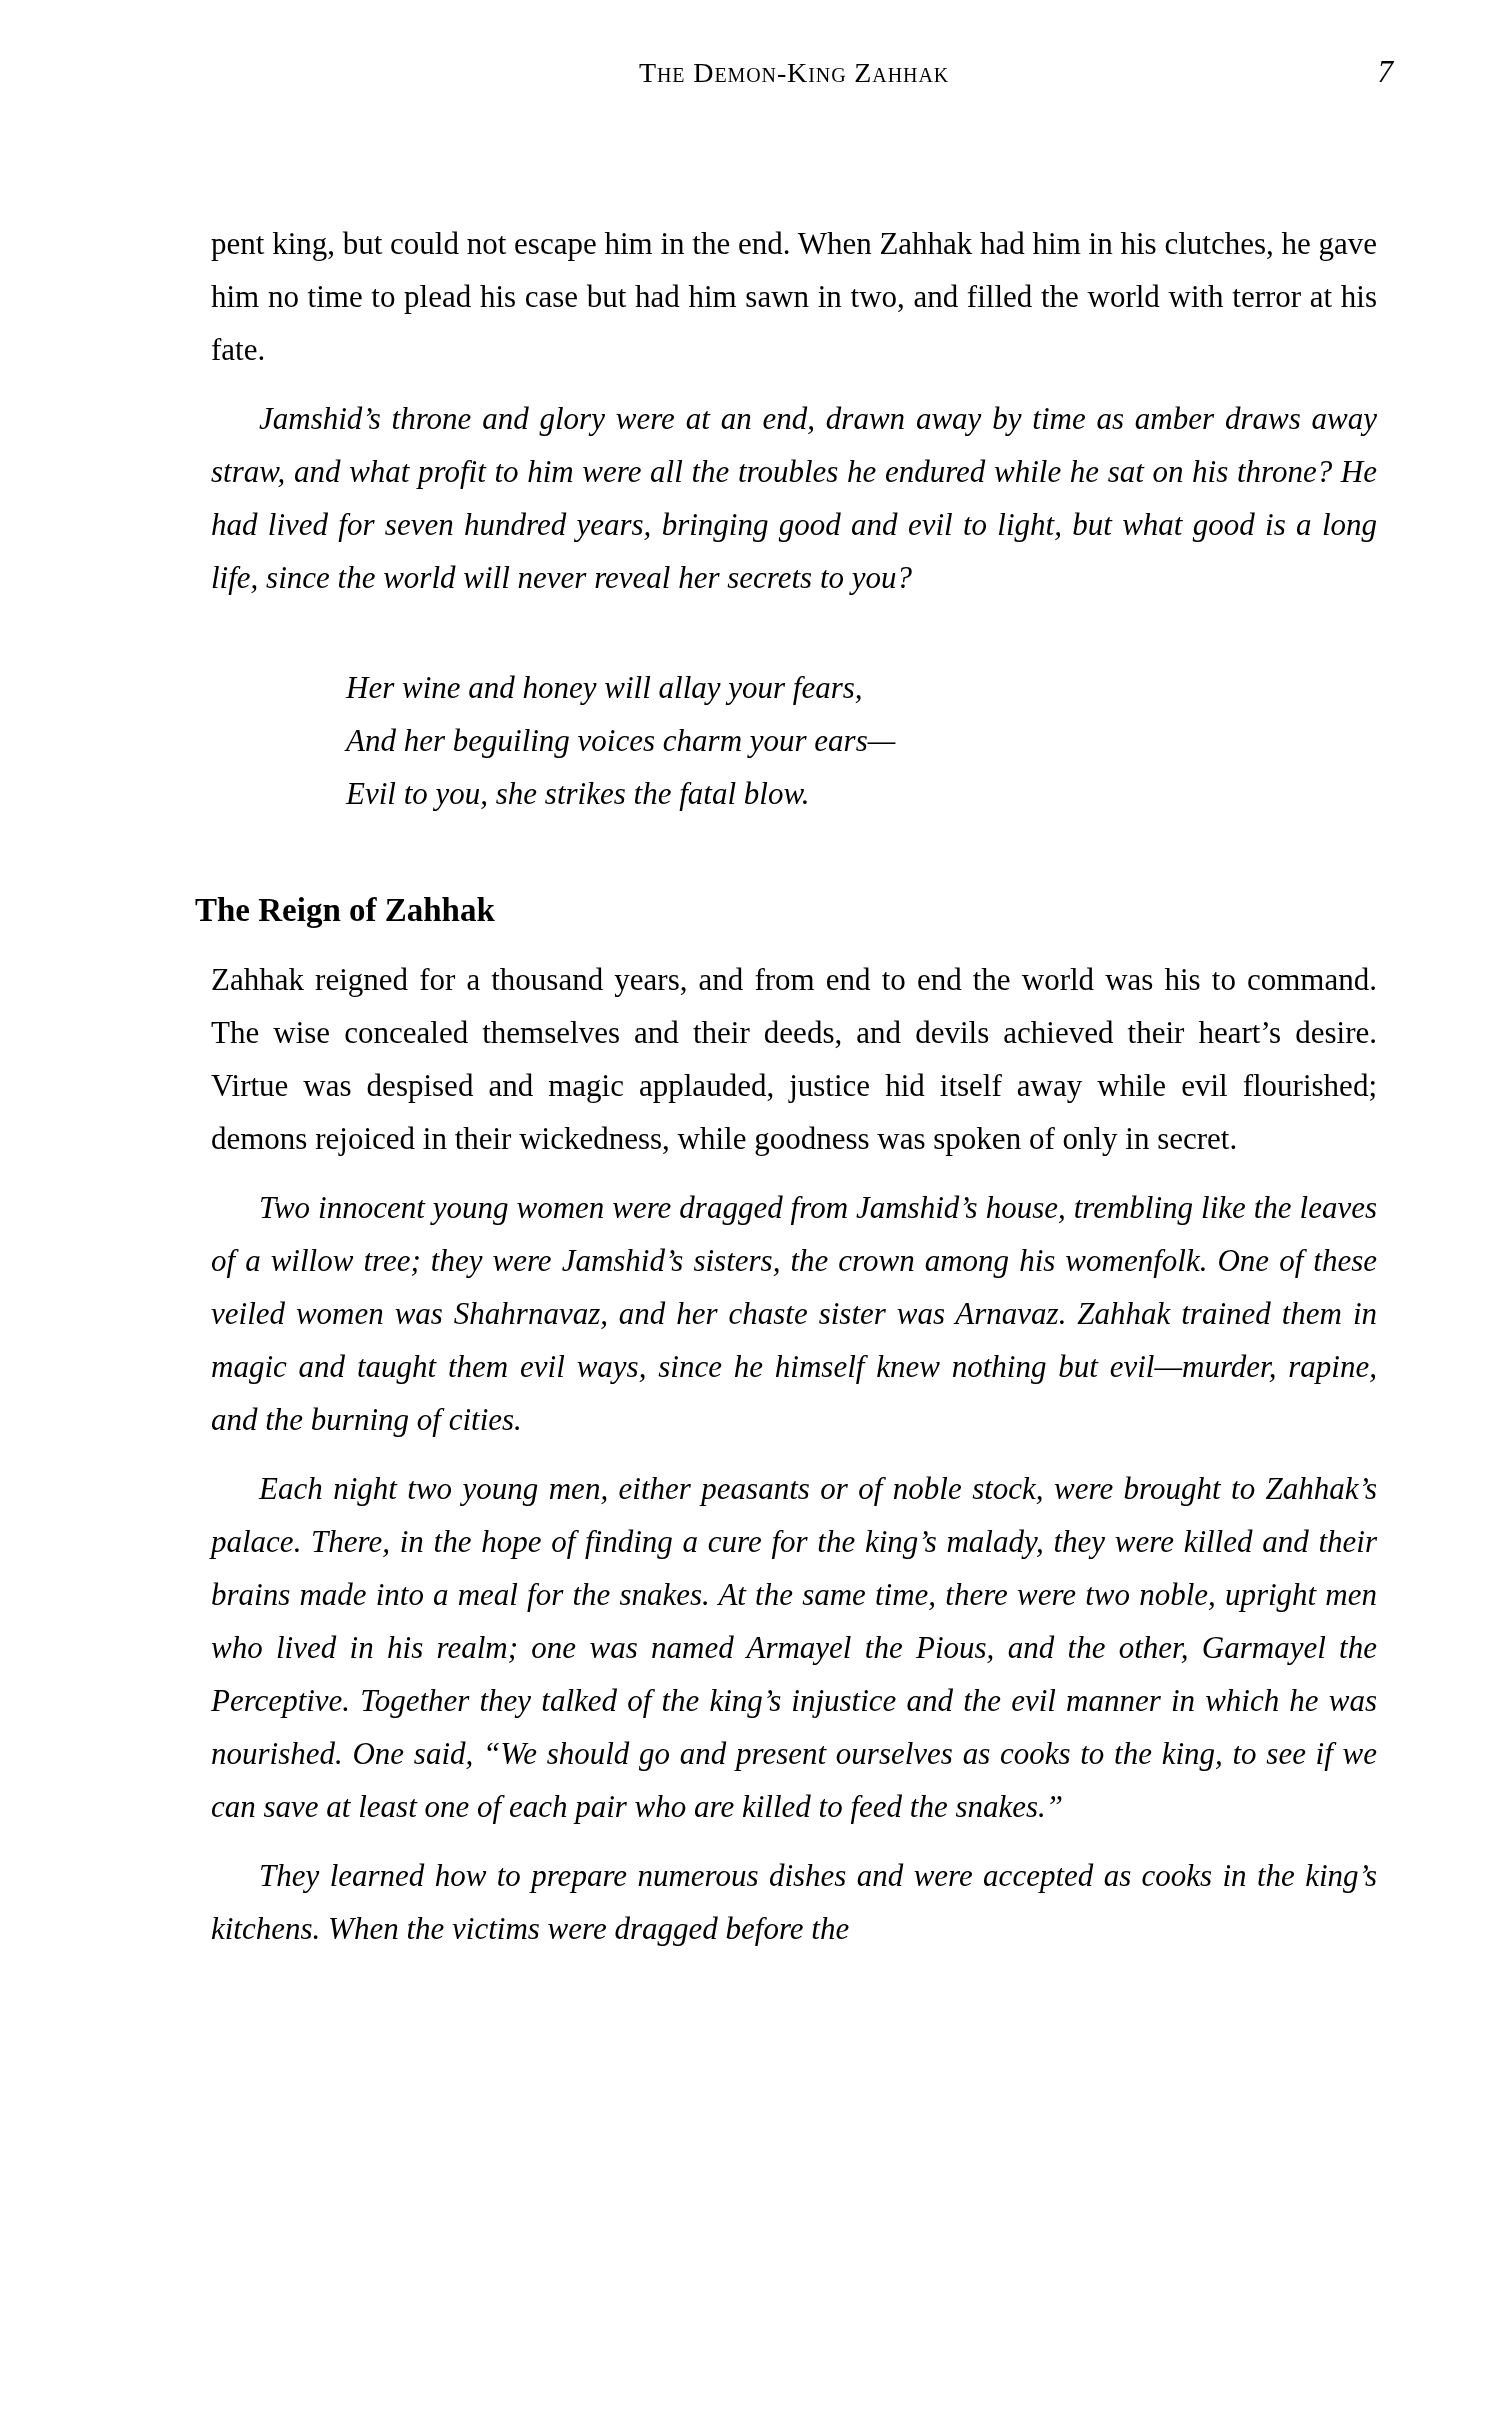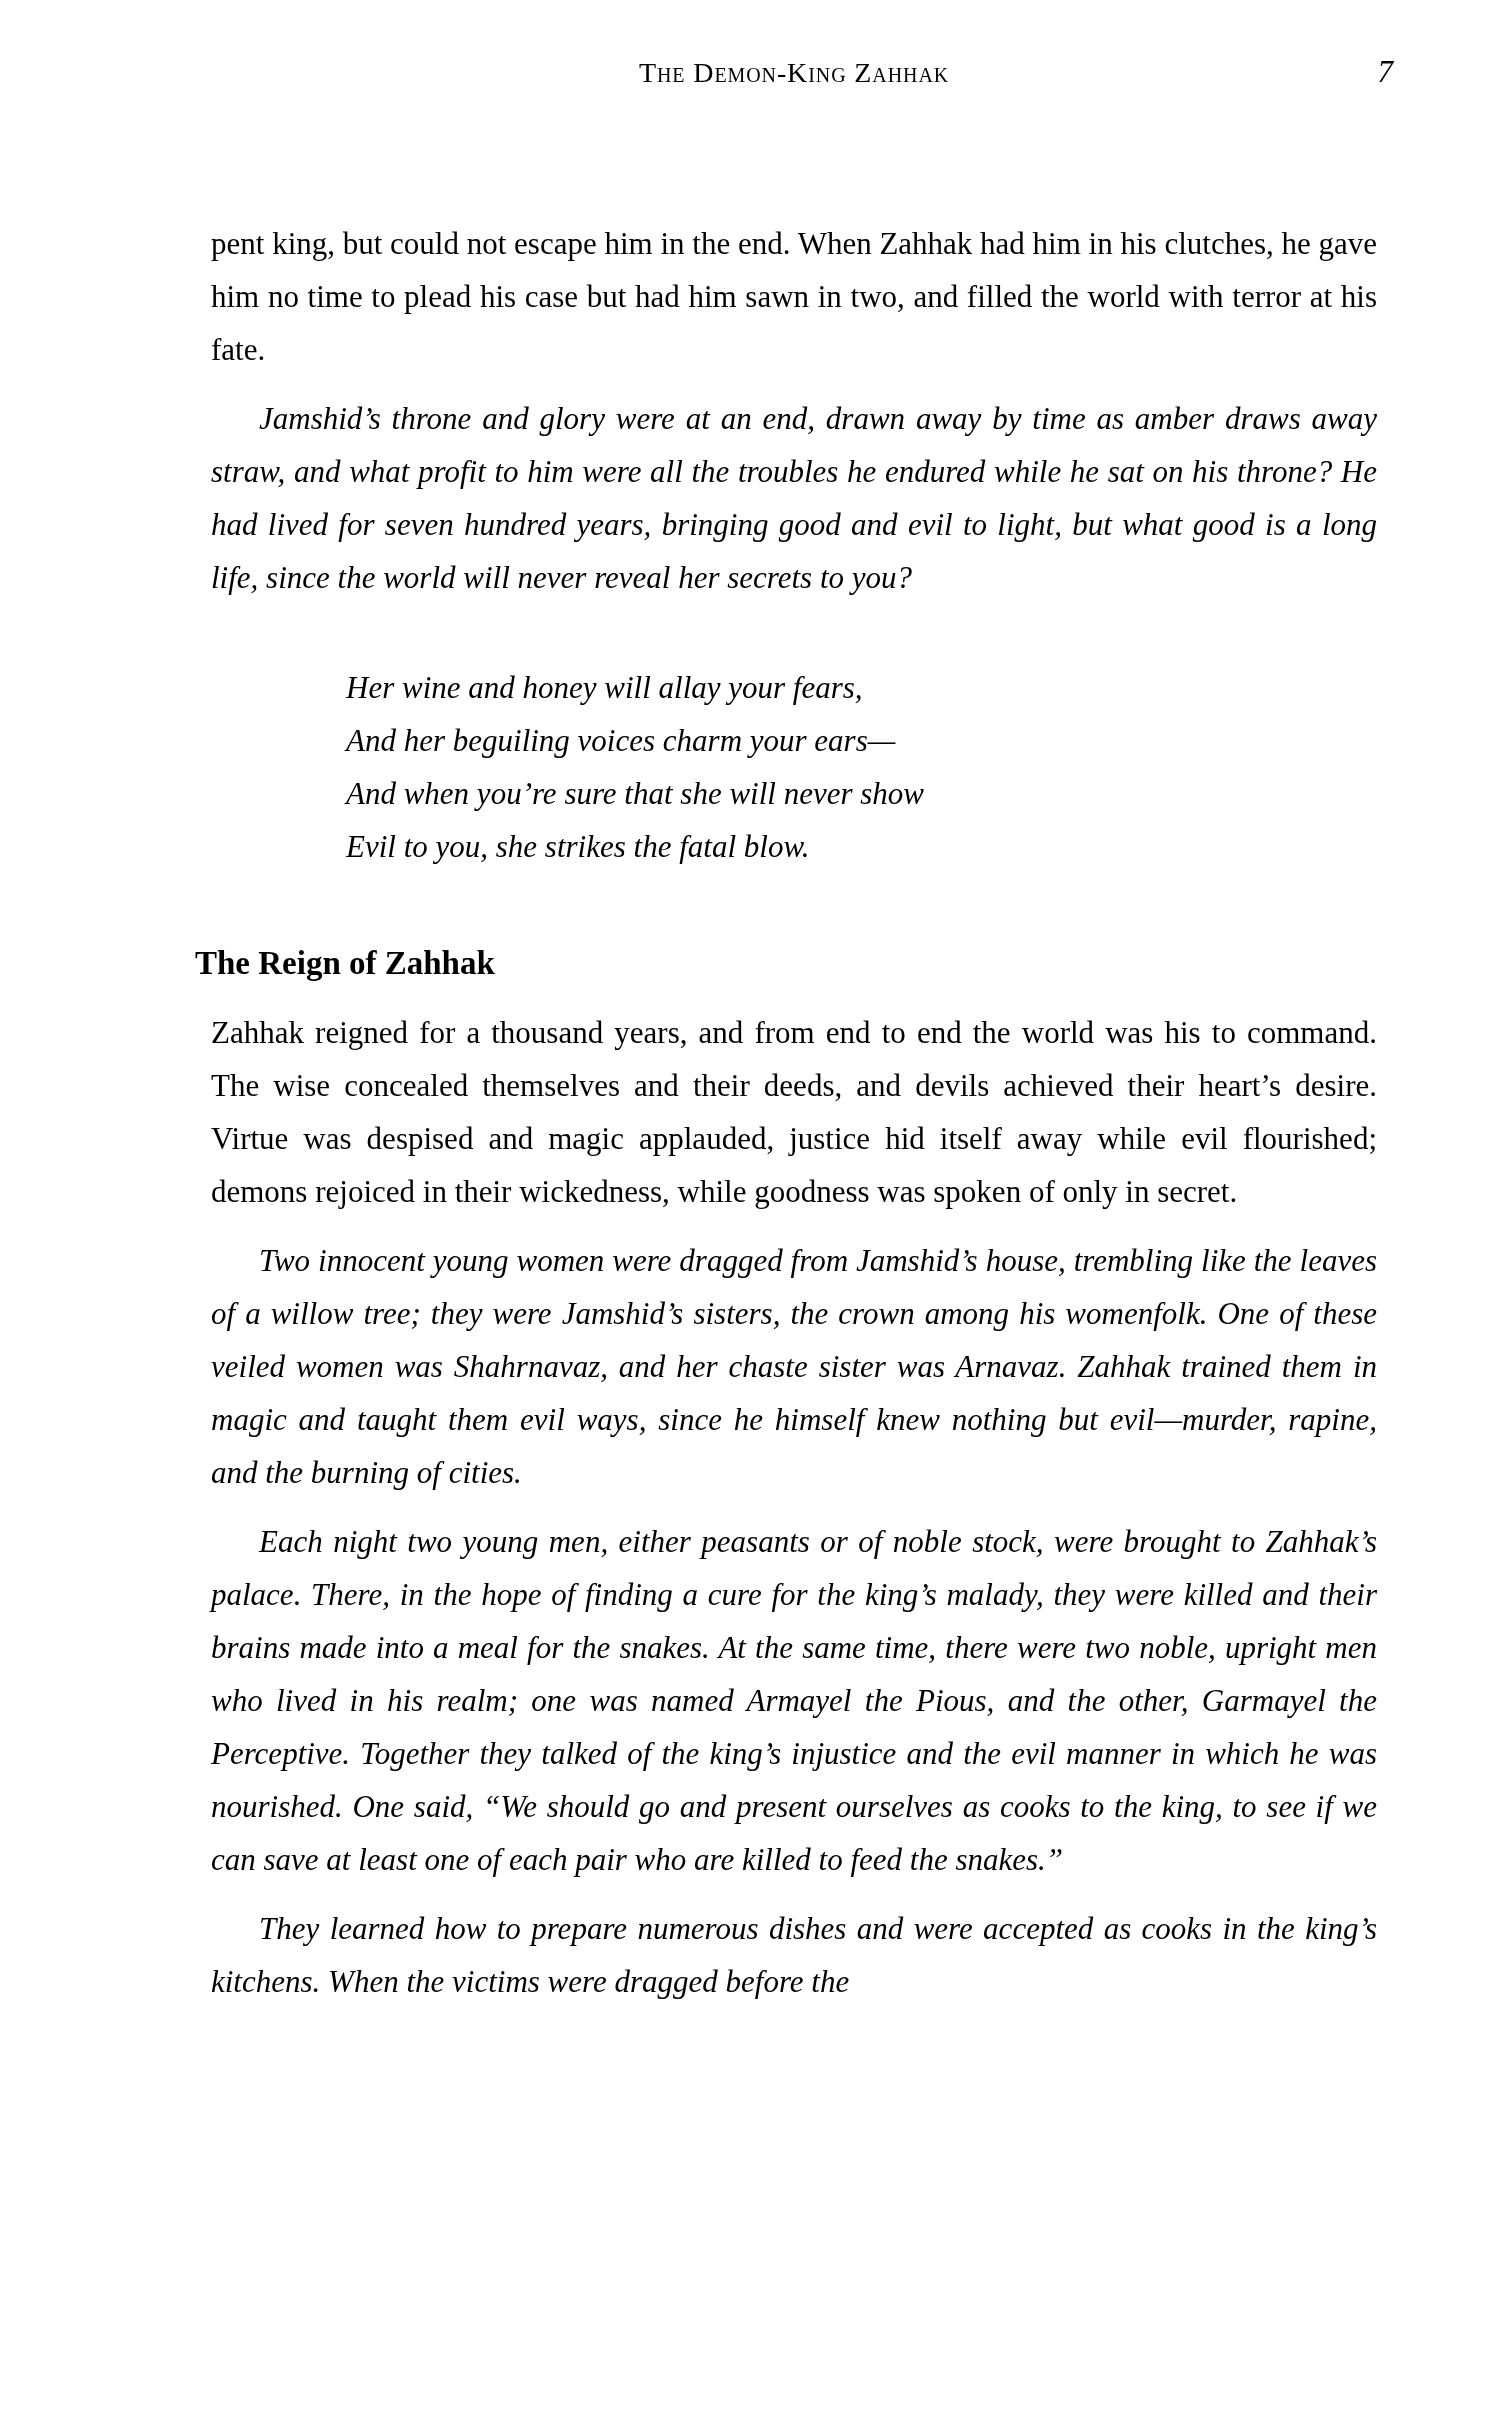--- a/index.html
+++ b/index.html
@@ -113,21 +113,20 @@
 
     <p class="body-par last-line-left">pent king, but could not escape him in the end. When Zahhak had him in his clutches, he gave him no time to plead his case but had him sawn in two, and filled the world with terror at his fate.</p>
 
     <p class="body-par indented last-line-left">Jamshid’s throne and glory were at an end, drawn away by time as amber draws away straw, and what profit to him were all the troubles he endured while he sat on his throne? He had lived for seven hundred years, bringing good and evil to light, but what good is a long life, since the world will never reveal her secrets to you?</p>
 
     <div class="verse-spacer-top"></div>
 
     <div class="verse">
       <div class="verse-line">Her wine and honey will allay your fears,</div>
       <div class="verse-line">And her beguiling voices charm your ears—</div>
-      <div class="verse-line">And when you’re sure that she will never show</div>
       <div class="verse-line">Evil to you, she strikes the fatal blow.</div>
     </div>
 
     <div class="verse-spacer-bottom"></div>
 
     <h2 class="section-heading">The Reign of Zahhak</h2>
 
     <p class="body-par last-line-left">Zahhak reigned for a thousand years, and from end to end the world was his to command. The wise concealed themselves and their deeds, and devils achieved their heart’s desire. Virtue was despised and magic applauded, justice hid itself away while evil flourished; demons rejoiced in their wickedness, while goodness was spoken of only in secret.</p>
 
     <p class="body-par indented last-line-left">Two innocent young women were dragged from Jamshid’s house, trembling like the leaves of a willow tree; they were Jamshid’s sisters, the crown among his womenfolk. One of these veiled women was Shahrnavaz, and her chaste sister was Arnavaz. Zahhak trained them in magic and taught them evil ways, since he himself knew nothing but evil—murder, rapine, and the burning of cities.</p>

